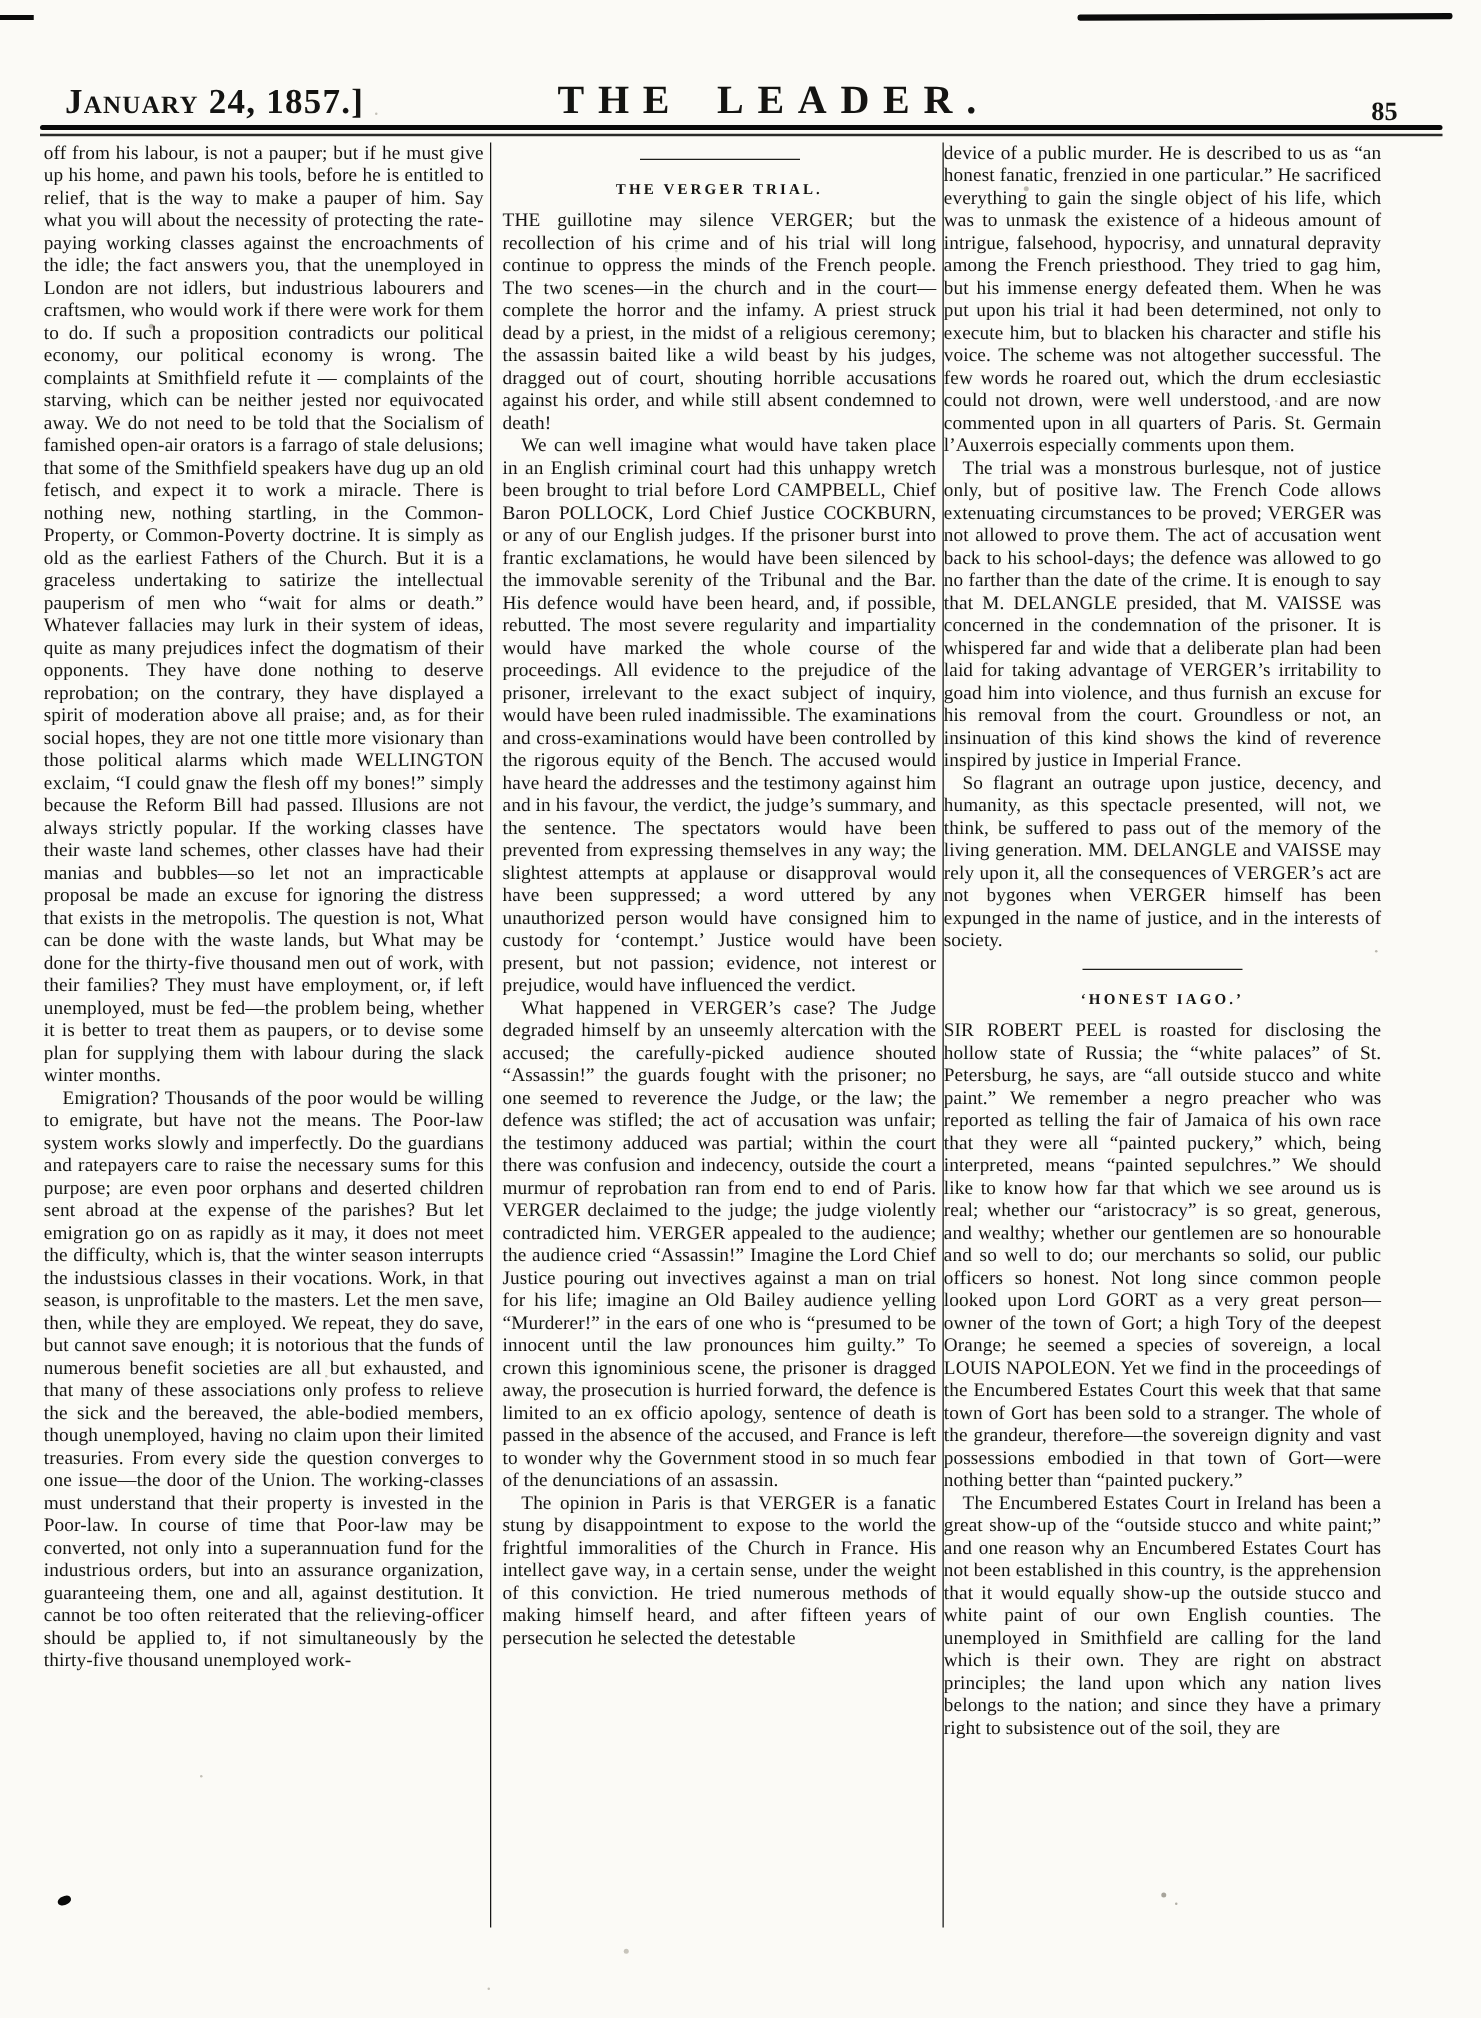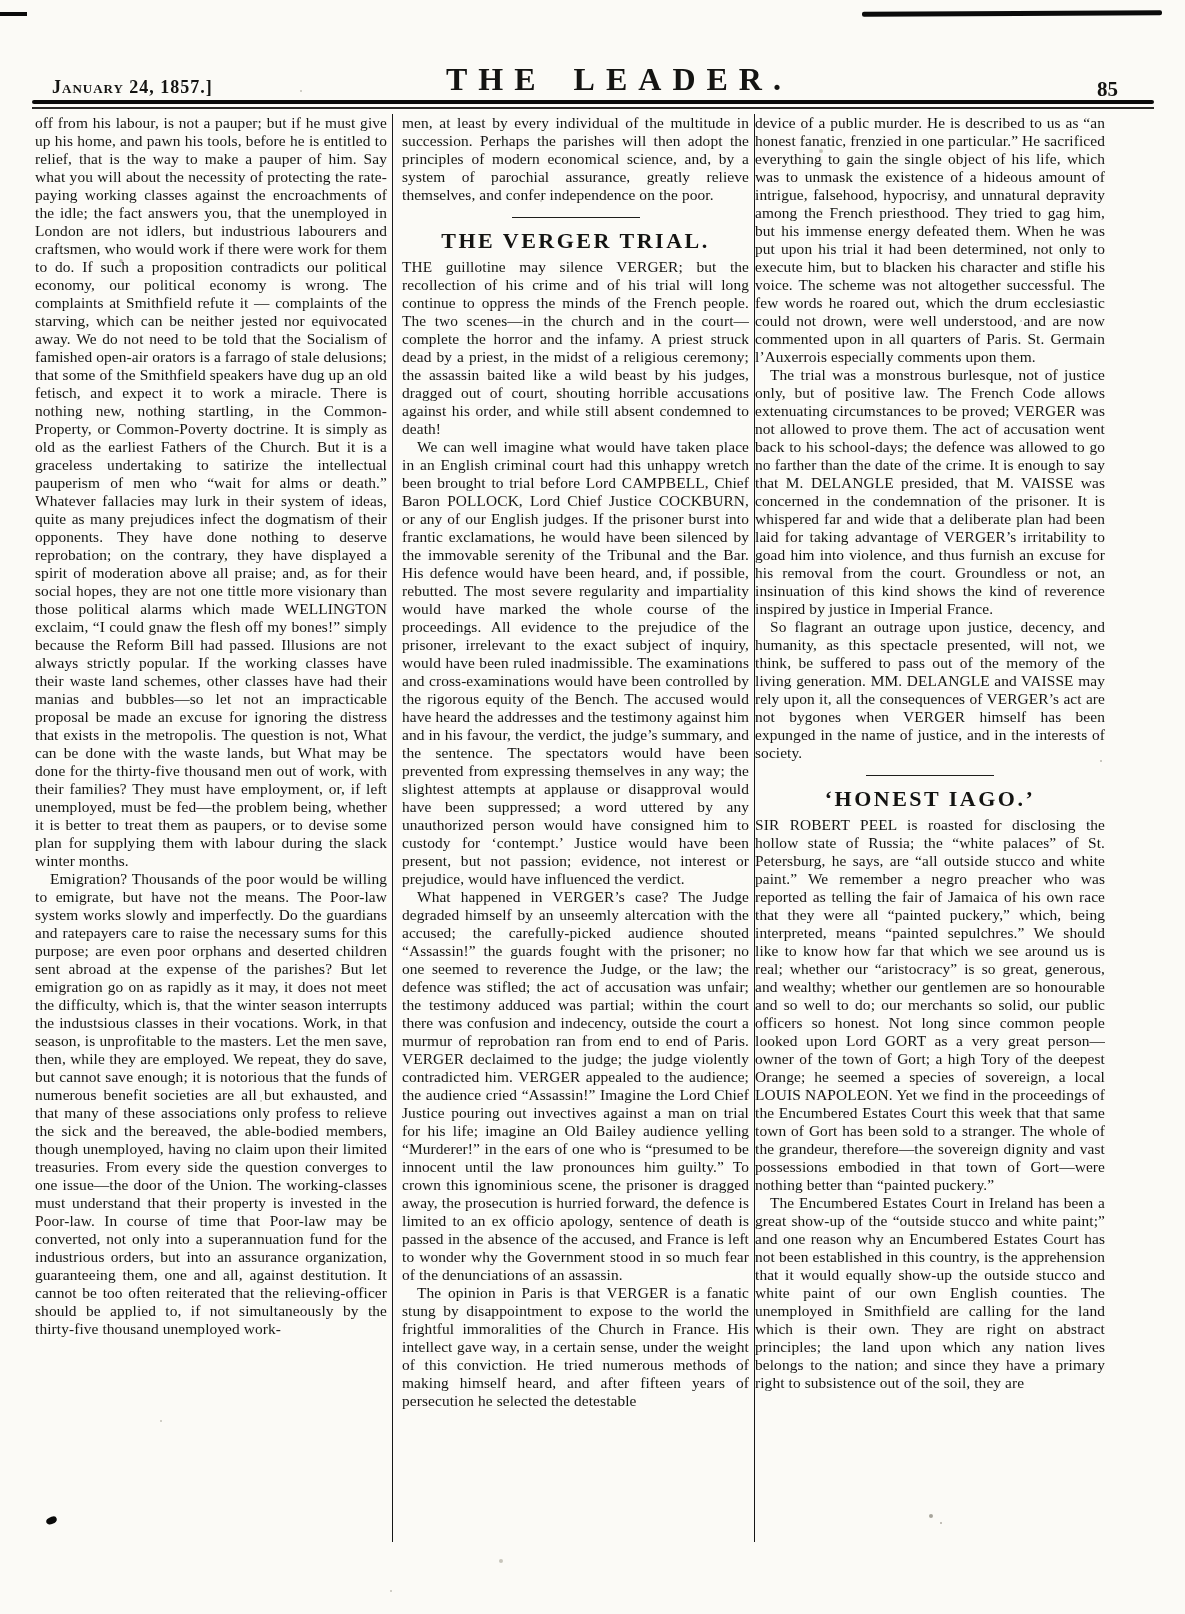--- a/index.html
+++ b/index.html
@@ -22,21 +22,21 @@
       730px 990px 0 1px #c7c4bb, 1050px 1240px 0 0 #bfbcb3, 160px 1420px 0 0 #c3c0b7,
       500px 1560px 0 1px #c7c4bb, 930px 1515px 0 1px #a7a49b, 940px 1522px 0 0 #b0ada4,
       390px 1590px 0 0 #c3c0b7;
   }
   .top-mark-left  { position: absolute; left: 0;    top: 12px; width: 27px;  height: 4px; background: #0b0b0b; }
   .top-mark-right { position: absolute; left: 862px; top: 11px; width: 300px; height: 5px; background: #0b0b0b; transform: rotate(-0.25deg); border-radius: 2px; }
 
   .header { position: absolute; top: 68px; left: 38px; width: 1108px; height: 30px; }
   .header .date {
     position: absolute; left: 14px; bottom: 0;
-    font-variant: small-caps; font-weight: bold; font-size: 18px; letter-spacing: 1px;
+    font-variant: small-caps; font-weight: bold; font-size: 28px; letter-spacing: 1px;
   }
   .header .masthead {
     position: absolute; left: 408px; bottom: 0;
     font-weight: bold; font-size: 32px; letter-spacing: 11px; word-spacing: 8px;
   }
   .header .pageno {
     position: absolute; right: 28px; bottom: -4px;
     font-weight: bold; font-size: 21px;
   }
   .rule-thick { position: absolute; left: 32px; top: 100px; width: 1122px; height: 4px; background: #0a0a0a; border-radius: 2px; }
@@ -50,21 +50,21 @@
   .col-1 { width: 352px; padding-right: 5px; }
   .col-2 { width: 347px; border-left: 1.8px solid #161616; padding: 0 5px 0 9px; }
   .col-3 { width: 350px; border-left: 1.8px solid #161616; }
 
   .col p { margin: 0; }
   .col p.indent { text-indent: 15px; }
 
   .section-divider { width: 128px; height: 0; border-top: 1.6px solid #1d1d1b; margin: 13px auto 12px auto; }
   h2.article-title {
     margin: 0 0 6px 0; text-align: center; font-weight: bold;
-    font-size: 22px; letter-spacing: 2.5px; line-height: 22px;
+    font-size: 12px; letter-spacing: 2.5px; line-height: 22px;
   }
   .ink-blot { position: absolute; left: 46px; top: 1517px; width: 11px; height: 7px; background: #0a0a0a; border-radius: 50% 40% 50% 45%; transform: rotate(-18deg); }
 </style>
 </head>
 <body>
 
 <div class="speckles"></div>
 <div class="top-mark-left"></div>
 <div class="top-mark-right"></div>
 
@@ -77,21 +77,20 @@
 <div class="rule-thin"></div>
 
 <div class="columns">
 
   <div class="col col-1">
     <p>off from his labour, is not a pauper; but if he must give up his home, and pawn his tools, before he is entitled to relief, that is the way to make a pauper of him. Say what you will about the necessity of protecting the rate-paying working classes against the encroachments of the idle; the fact answers you, that the unemployed in London are not idlers, but industrious labourers and craftsmen, who would work if there were work for them to do. If such a proposition contradicts our political economy, our political economy is wrong. The complaints at Smithfield refute it — complaints of the starving, which can be neither jested nor equivocated away. We do not need to be told that the Socialism of famished open-air orators is a farrago of stale delusions; that some of the Smithfield speakers have dug up an old fetisch, and expect it to work a miracle. There is nothing new, nothing startling, in the Common-Property, or Common-Poverty doctrine. It is simply as old as the earliest Fathers of the Church. But it is a graceless undertaking to satirize the intellectual pauperism of men who “wait for alms or death.” Whatever fallacies may lurk in their system of ideas, quite as many prejudices infect the dogmatism of their opponents. They have done nothing to deserve reprobation; on the contrary, they have displayed a spirit of moderation above all praise; and, as for their social hopes, they are not one tittle more visionary than those political alarms which made WELLINGTON exclaim, “I could gnaw the flesh off my bones!” simply because the Reform Bill had passed. Illusions are not always strictly popular. If the working classes have their waste land schemes, other classes have had their manias and bubbles—so let not an impracticable proposal be made an excuse for ignoring the distress that exists in the metropolis. The question is not, What can be done with the waste lands, but What may be done for the thirty-five thousand men out of work, with their families? They must have employment, or, if left unemployed, must be fed—the problem being, whether it is better to treat them as paupers, or to devise some plan for supplying them with labour during the slack winter months.</p>
     <p class="indent">Emigration? Thousands of the poor would be willing to emigrate, but have not the means. The Poor-law system works slowly and imperfectly. Do the guardians and ratepayers care to raise the necessary sums for this purpose; are even poor orphans and deserted children sent abroad at the expense of the parishes? But let emigration go on as rapidly as it may, it does not meet the difficulty, which is, that the winter season interrupts the industsious classes in their vocations. Work, in that season, is unprofitable to the masters. Let the men save, then, while they are employed. We repeat, they do save, but cannot save enough; it is notorious that the funds of numerous benefit societies are all but exhausted, and that many of these associations only profess to relieve the sick and the bereaved, the able-bodied members, though unemployed, having no claim upon their limited treasuries. From every side the question converges to one issue—the door of the Union. The working-classes must understand that their property is invested in the Poor-law. In course of time that Poor-law may be converted, not only into a superannuation fund for the industrious orders, but into an assurance organization, guaranteeing them, one and all, against destitution. It cannot be too often reiterated that the relieving-officer should be applied to, if not simultaneously by the thirty-five thousand unemployed work-</p>
   </div>
 
   <div class="col col-2">
-    <p>men, at least by every individual of the multitude in succession. Perhaps the parishes will then adopt the principles of modern economical science, and, by a system of parochial assurance, greatly relieve themselves, and confer independence on the poor.</p>
     <div class="section-divider"></div>
     <h2 class="article-title">THE VERGER TRIAL.</h2>
     <p>THE guillotine may silence VERGER; but the recollection of his crime and of his trial will long continue to oppress the minds of the French people. The two scenes—in the church and in the court—complete the horror and the infamy. A priest struck dead by a priest, in the midst of a religious ceremony; the assassin baited like a wild beast by his judges, dragged out of court, shouting horrible accusations against his order, and while still absent condemned to death!</p>
     <p class="indent">We can well imagine what would have taken place in an English criminal court had this unhappy wretch been brought to trial before Lord CAMPBELL, Chief Baron POLLOCK, Lord Chief Justice COCKBURN, or any of our English judges. If the prisoner burst into frantic exclamations, he would have been silenced by the immovable serenity of the Tribunal and the Bar. His defence would have been heard, and, if possible, rebutted. The most severe regularity and impartiality would have marked the whole course of the proceedings. All evidence to the prejudice of the prisoner, irrelevant to the exact subject of inquiry, would have been ruled inadmissible. The examinations and cross-examinations would have been controlled by the rigorous equity of the Bench. The accused would have heard the addresses and the testimony against him and in his favour, the verdict, the judge’s summary, and the sentence. The spectators would have been prevented from expressing themselves in any way; the slightest attempts at applause or disapproval would have been suppressed; a word uttered by any unauthorized person would have consigned him to custody for ‘contempt.’ Justice would have been present, but not passion; evidence, not interest or prejudice, would have influenced the verdict.</p>
     <p class="indent">What happened in VERGER’s case? The Judge degraded himself by an unseemly altercation with the accused; the carefully-picked audience shouted “Assassin!” the guards fought with the prisoner; no one seemed to reverence the Judge, or the law; the defence was stifled; the act of accusation was unfair; the testimony adduced was partial; within the court there was confusion and indecency, outside the court a murmur of reprobation ran from end to end of Paris. VERGER declaimed to the judge; the judge violently contradicted him. VERGER appealed to the audience; the audience cried “Assassin!” Imagine the Lord Chief Justice pouring out invectives against a man on trial for his life; imagine an Old Bailey audience yelling “Murderer!” in the ears of one who is “presumed to be innocent until the law pronounces him guilty.” To crown this ignominious scene, the prisoner is dragged away, the prosecution is hurried forward, the defence is limited to an ex officio apology, sentence of death is passed in the absence of the accused, and France is left to wonder why the Government stood in so much fear of the denunciations of an assassin.</p>
     <p class="indent">The opinion in Paris is that VERGER is a fanatic stung by disappointment to expose to the world the frightful immoralities of the Church in France. His intellect gave way, in a certain sense, under the weight of this conviction. He tried numerous methods of making himself heard, and after fifteen years of persecution he selected the detestable</p>
   </div>
 
   <div class="col col-3">
     <p>device of a public murder. He is described to us as “an honest fanatic, frenzied in one particular.” He sacrificed everything to gain the single object of his life, which was to unmask the existence of a hideous amount of intrigue, falsehood, hypocrisy, and unnatural depravity among the French priesthood. They tried to gag him, but his immense energy defeated them. When he was put upon his trial it had been determined, not only to execute him, but to blacken his character and stifle his voice. The scheme was not altogether successful. The few words he roared out, which the drum ecclesiastic could not drown, were well understood, and are now commented upon in all quarters of Paris. St. Germain l’Auxerrois especially comments upon them.</p>

